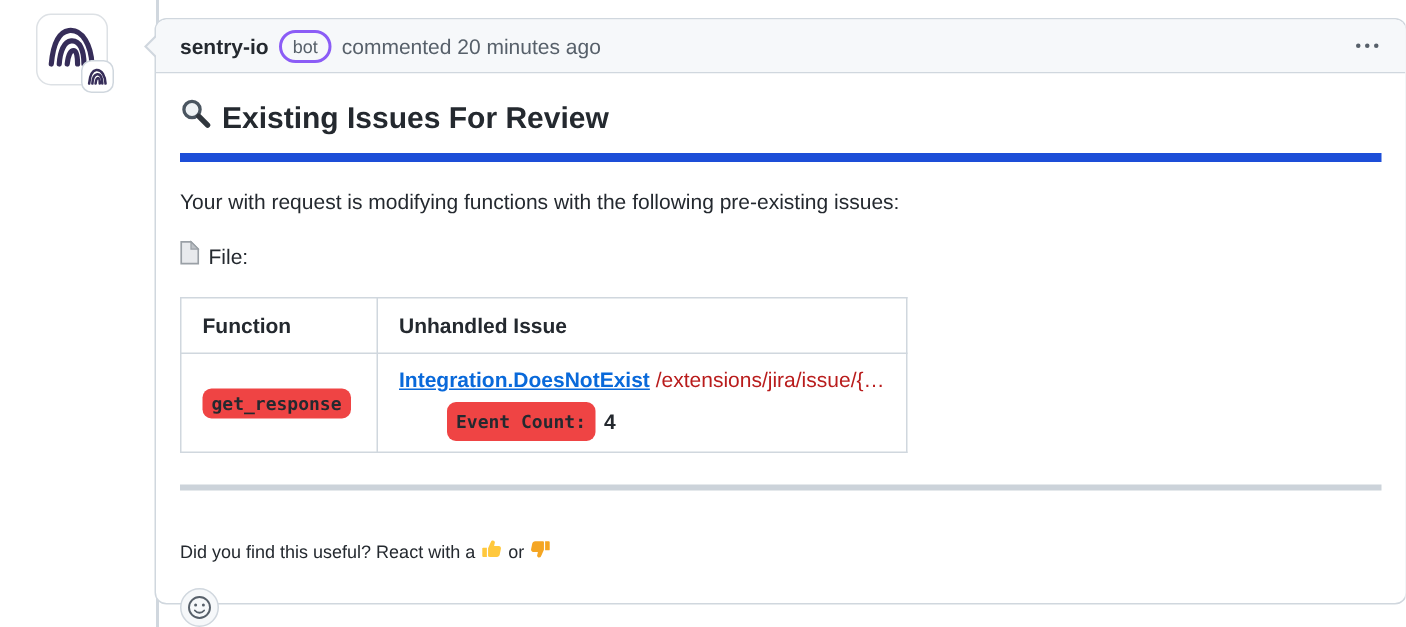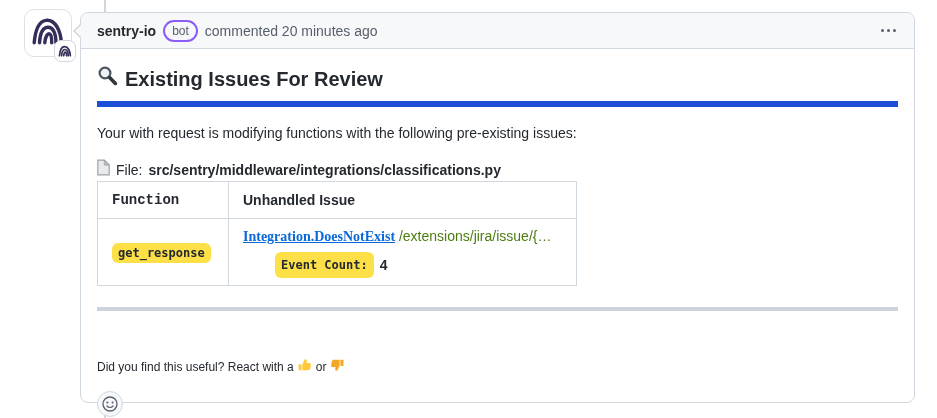--- a/index.html
+++ b/index.html
@@ -39,21 +39,21 @@
     width: 22px; height: 22px;
     background: #ffffff;
     border: 1px solid #d0d7de;
     border-radius: 7px;
     display: flex; align-items: center; justify-content: center;
   }
 
   
   .card {
     position: absolute;
-    left: 80px; top: 12px;
+    left: 103px; top: 12px;
     width: 835px; height: 391px;
     background: #ffffff;
     border: 1px solid #d0d7de;
     border-radius: 8px;
     z-index: 2;
   }
 
   .card-header {
     position: relative;
     display: flex; align-items: center;
@@ -98,49 +98,49 @@
 
   h2.issues-heading {
     display: flex; align-items: center; gap: 7px;
     font-size: 20px; line-height: 27px; font-weight: 700;
     color: #24292f;
     padding-bottom: 8px;
     border-bottom: 6px solid #1d4ed8;
     margin-bottom: 16px;
   }
   .intro { margin-bottom: 16px; }
-  .file-line { display: flex; align-items: center; gap: 6px; margin-bottom: 0; }
+  .file-line { display: flex; align-items: center; gap: 6px; margin-bottom: 16px; }
   .file-path { font-weight: 700; }
 
   table.issues-table { border-collapse: collapse; font-size: 14px; }
   .issues-table th, .issues-table td { border: 1px solid #d0d7de; text-align: left; vertical-align: middle; }
   .issues-table th { font-weight: 700; padding: 8px 14px; }
-  .issues-table th.col-function { width: 131px; font-family: Liberation Mono, monospace; }
+  .issues-table th.col-function { width: 131px; }
   .issues-table th.col-issue { width: 348px; }
   .issues-table td { padding: 7px 14px; }
   .issues-table td.fn-cell { text-align: left; }
 
   .code {
     font-family: "DejaVu Sans Mono", "Liberation Mono", monospace;
     font-size: 12px;
     font-weight: 600;
-    background: #fde047;
+    background: #ef4444;
     border-radius: 6px;
     padding: 3px 6px;
     white-space: nowrap;
   }
   .issue-line { white-space: nowrap; overflow: hidden; }
-  .issue-link { color: #0969da; font-weight: 700; text-decoration: underline; cursor: pointer; font-family: Liberation Serif, serif; }
-  .issue-suffix { color: #4d7c0f; }
+  .issue-link { color: #0969da; font-weight: 700; text-decoration: underline; cursor: pointer; }
+  .issue-suffix { color: #b91c1c; }
   .event-line { margin-top: 5px; display: flex; align-items: center; gap: 6px; padding-left: 32px; }
   .event-value { font-weight: 700; }
 
   .divider { height: 4px; background: #ccd3da; border: none; margin: 21px 0 0 0; }
 
-  .feedback { margin-top: 47px; font-size: 12px; line-height: 16px; display: flex; align-items: center; gap: 4px; color: #24292f; }
+  .feedback { margin-top: 32px; font-size: 12px; line-height: 16px; display: flex; align-items: center; gap: 4px; color: #24292f; }
 
   .reaction-btn {
     margin-top: 15px;
     width: 26px; height: 26px;
     border-radius: 50%;
     border: 1px solid #d0d7de;
     background: #f6f8fa;
     display: flex; align-items: center; justify-content: center;
     cursor: pointer;
     padding: 0;
@@ -202,21 +202,20 @@
     <p class="intro">Your with request is modifying functions with the following pre-existing issues:</p>
 
     <div class="file-line">
       <span>
         <svg width="13" height="17" viewBox="0 0 16 20">
           <path d="M1 1 h8 l6 6 v12 H1 z" fill="#e8eaed" stroke="#9aa0a6" stroke-width="1.4"></path>
           <path d="M9 1 l6 6 H9 z" fill="#bdc1c6" stroke="#9aa0a6" stroke-width="1"></path>
         </svg>
       </span>
       <span>File:</span>
-      <span class="file-path">src/sentry/middleware/integrations/classifications.py</span>
     </div>
 
     <table class="issues-table">
       <thead>
         <tr>
           <th class="col-function">Function</th>
           <th class="col-issue">Unhandled Issue</th>
         </tr>
       </thead>
       <tbody>

